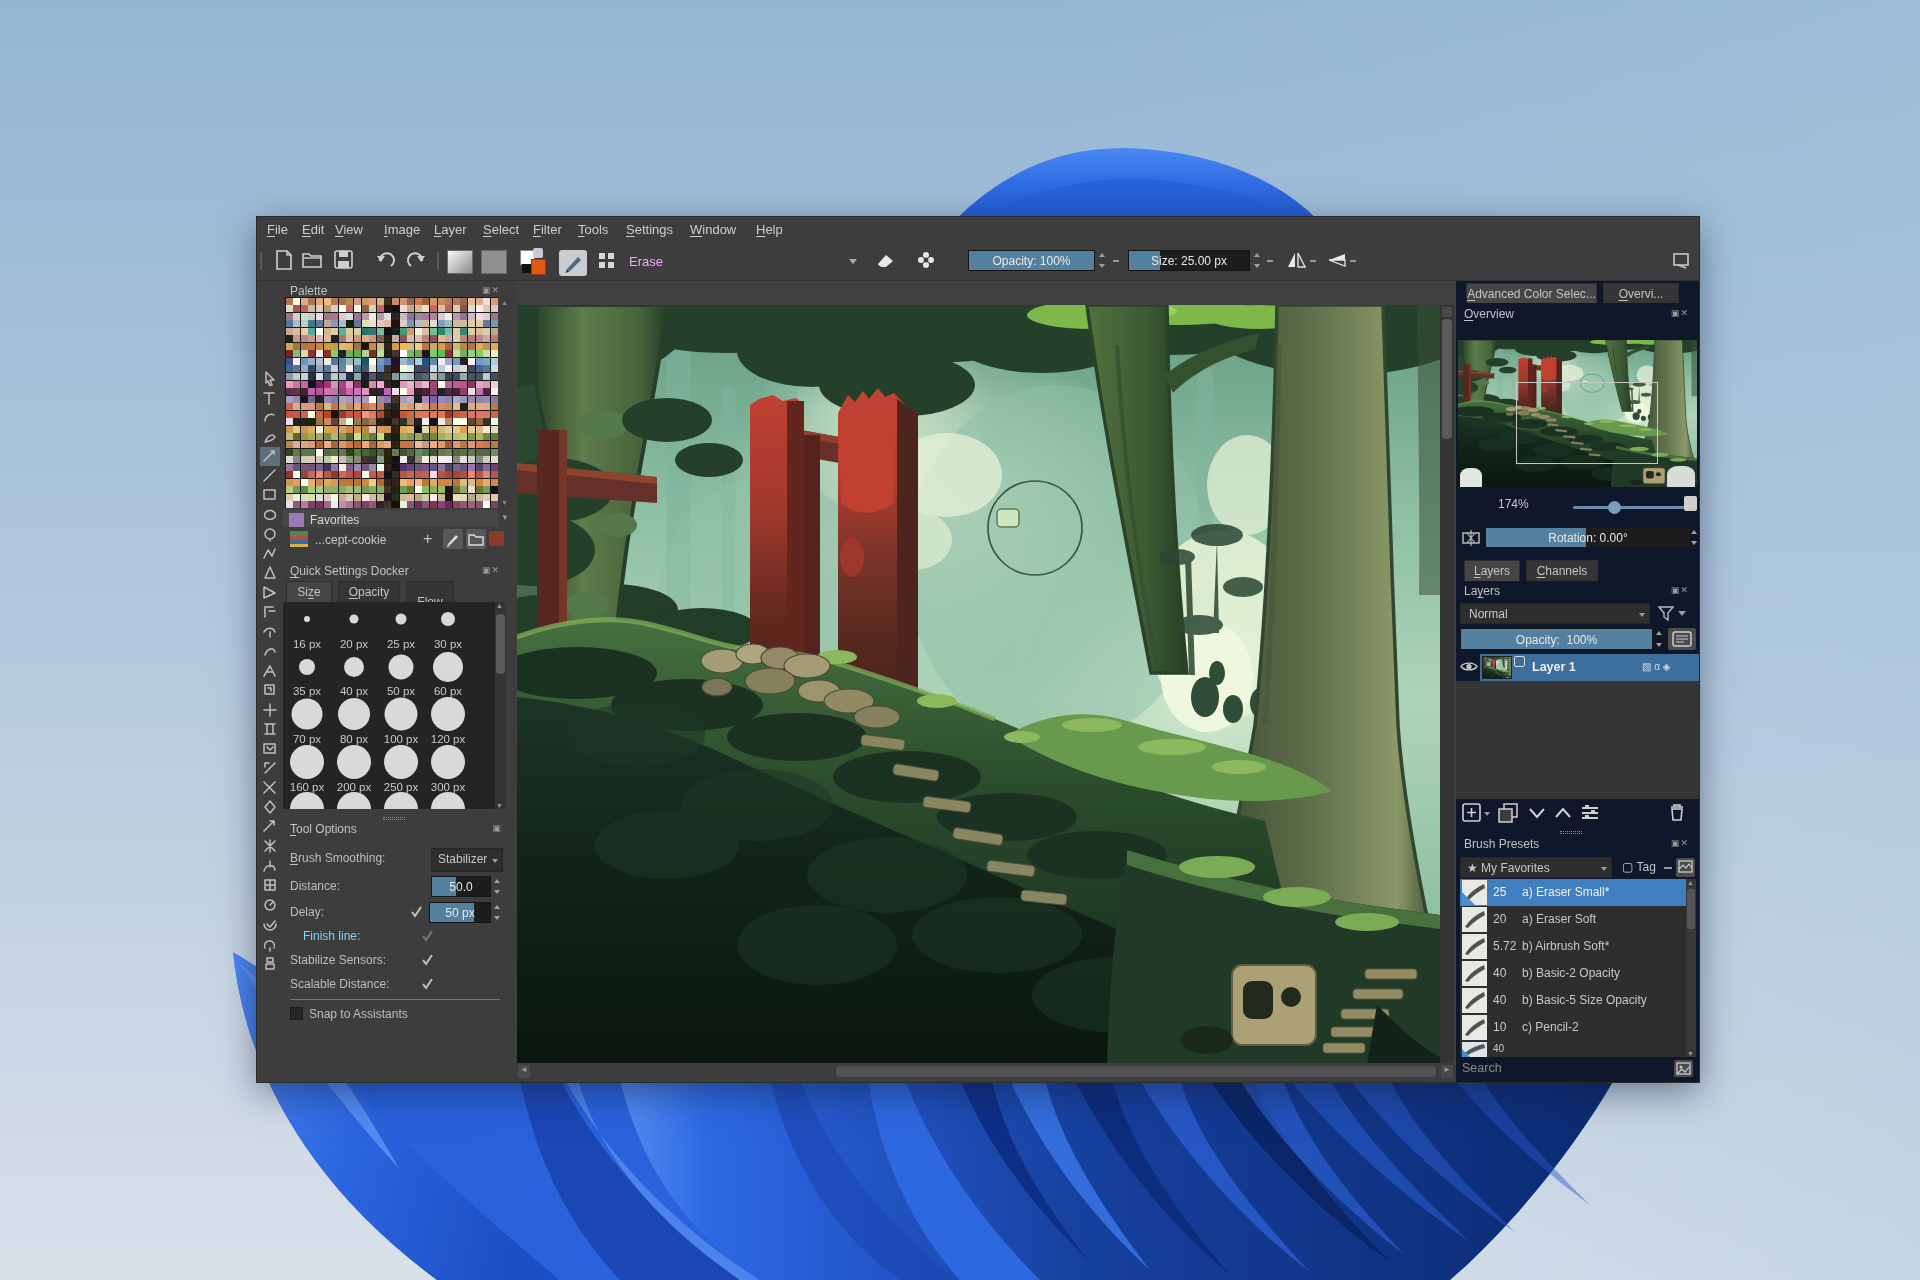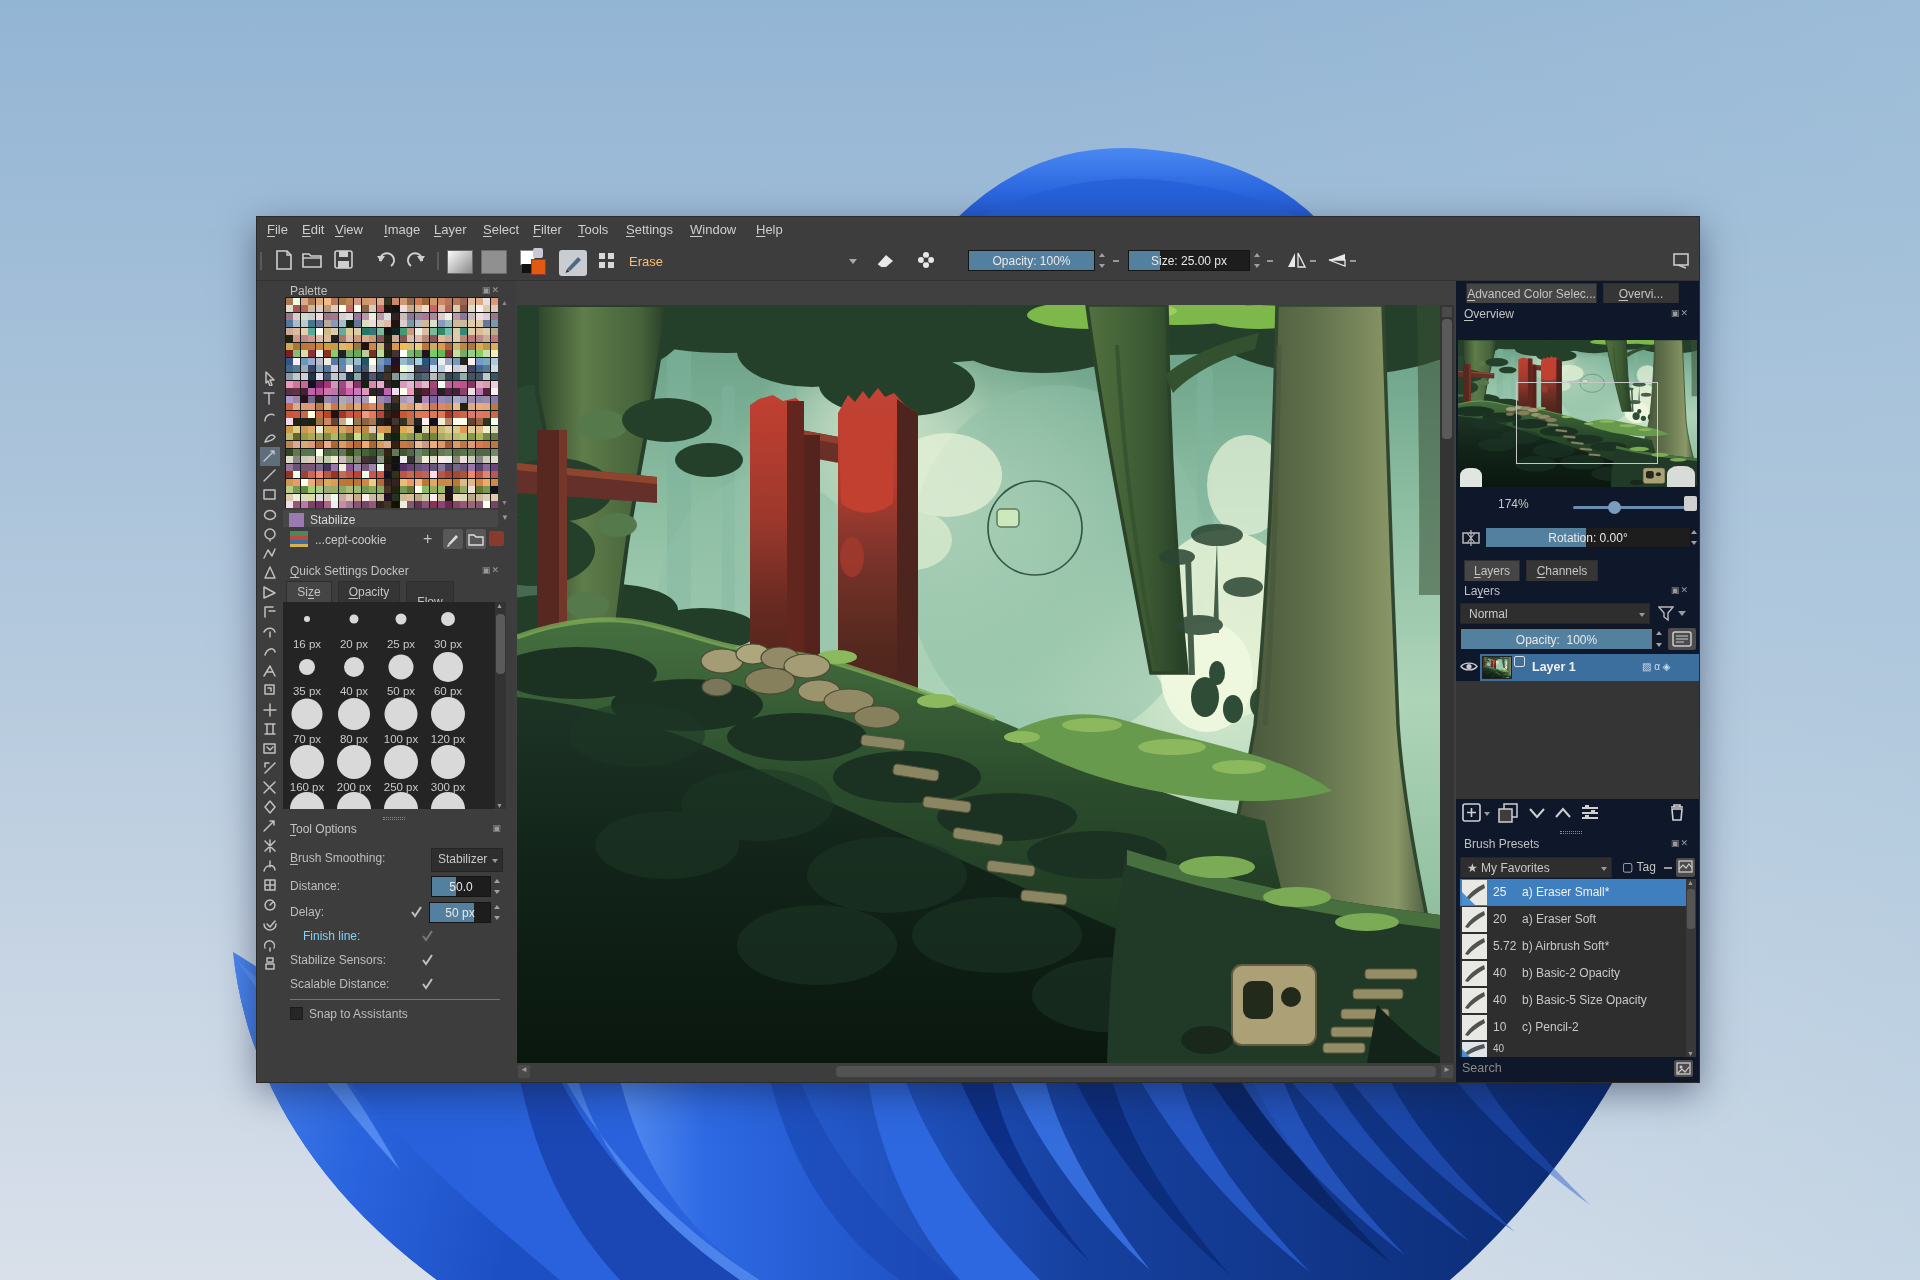--- a/index.html
+++ b/index.html
@@ -147,21 +147,21 @@
         </svg>
 </div>
 <svg class="tbtn" style="left:342px;top:10px" width="15" height="15" viewBox="0 0 15 15">
         <g fill="#d8d8d8">
           <rect x="0" y="0" width="6" height="6"></rect>
           <rect x="9" y="0" width="6" height="6"></rect>
           <rect x="0" y="9" width="6" height="6"></rect>
           <rect x="9" y="9" width="6" height="6"></rect>
         </g>
       </svg>
-<span class="tbtn" style="left:372px;top:11px;color:#fdba74;font-size:13px">Erase</span>
+<span class="tbtn" style="left:372px;top:11px;color:#f0abfc;font-size:13px">Erase</span>
 <div class="tbtn" style="left:592px;top:16px;width:0;height:0;border-left:4px solid transparent;border-right:4px solid transparent;border-top:5px solid #aaa"></div>
 <svg class="tbtn" style="left:620px;top:9px" width="18" height="16" viewBox="0 0 18 16">
         <path d="M1,12 L9,3 L16,9 L9,15 L5,15 Z" fill="#e8e8e8"></path>
         <path d="M1,12 L5,15" stroke="#e8e8e8"></path>
       </svg>
 <svg class="tbtn" style="left:660px;top:8px" width="18" height="18" viewBox="0 0 18 18">
         <g fill="#e8e8e8">
           <circle cx="9" cy="4" r="3"></circle>
           <circle cx="4" cy="9" r="3"></circle>
           <circle cx="14" cy="9" r="3"></circle>
@@ -308,21 +308,21 @@
  <span class="dkicons" style="right:8px;top:4px">▣✕</span>
  <div class="ab" style="left:2px;top:16px;width:213px;height:211px;background:#181818">
    <div class="ab" style="left:1px;top:1px;width:7px;height:7px;background:#a75;box-shadow:7px 0px #efd,15px 0px #da8,22px 0px #a75,30px 0px #da7,38px 0px #eb8,45px 0px #b75,53px 0px #a74,60px 0px #b85,68px 0px #c98,76px 0px #c96,83px 0px #d97,91px 0px #da8,98px 0px #332,106px 0px #c86,114px 0px #c97,121px 0px #964,129px 0px #c75,136px 0px #963,144px 0px #c96,152px 0px #c86,159px 0px #b75,167px 0px #b75,174px 0px #965,182px 0px #db9,190px 0px #da8,197px 0px #edd,205px 0px #d97,0px 7px #ddc,7px 7px #a55,15px 7px #b65,22px 7px #cb9,30px 7px #dcc,38px 7px #b97,45px 7px #dcb,53px 7px #ffe,60px 7px #c66,68px 7px #ffe,76px 7px #864,83px 7px #dcb,91px 7px #c66,98px 7px #211,106px 7px #111,114px 7px #edd,121px 7px #ca8,129px 7px #db9,136px 7px #edc,144px 7px #c66,152px 7px #dba,159px 7px #b65,167px 7px #dca,174px 7px #854,182px 7px #ddc,190px 7px #fee,197px 7px #dca,205px 7px #dcb,0px 15px #978,7px 15px #dcc,15px 15px #cdc,22px 15px #ccc,30px 15px #edd,38px 15px #978,45px 15px #a78,53px 15px #dcc,60px 15px #ddd,68px 15px #979,76px 15px #b9a,83px 15px #eed,91px 15px #b9a,98px 15px #ddd,106px 15px #322,114px 15px #cbb,121px 15px #879,129px 15px #989,136px 15px #a79,144px 15px #a89,152px 15px #dcc,159px 15px #eee,167px 15px #b9a,174px 15px #879,182px 15px #cbb,190px 15px #edd,197px 15px #dcd,205px 15px #978,0px 22px #579,7px 22px #abc,15px 22px #bcc,22px 22px #478,30px 22px #679,38px 22px #ba9,45px 22px #89b,53px 22px #abc,60px 22px #121,68px 22px #679,76px 22px #ddb,83px 22px #edd,91px 22px #dcb,98px 22px #dba,106px 22px #211,114px 22px #dcc,121px 22px #79a,129px 22px #bbc,136px 22px #cb9,144px 22px #ddc,152px 22px #89b,159px 22px #9bb,167px 22px #cb9,174px 22px #cb9,182px 22px #dca,190px 22px #dca,197px 22px #679,205px 22px #79a,0px 30px #ca9,7px 30px #db9,15px 30px #eca,22px 30px #5a9,30px 30px #ffe,38px 30px #cb8,45px 30px #dca,53px 30px #6a9,60px 30px #dc9,68px 30px #dca,76px 30px #276,83px 30px #377,91px 30px #7b9,98px 30px #111,106px 30px #122,114px 30px #497,121px 30px #c97,129px 30px #eed,136px 30px #dba,144px 30px #7b9,152px 30px #386,159px 30px #7ba,167px 30px #dca,174px 30px #387,182px 30px #dca,190px 30px #db9,197px 30px #dca,205px 30px #ba8,0px 37px #221,7px 37px #c98,15px 37px #b88,22px 37px #c98,30px 37px #dba,38px 37px #db9,45px 37px #222,53px 37px #a76,60px 37px #dba,68px 37px #c97,76px 37px #da8,83px 37px #c97,91px 37px #855,98px 37px #221,106px 37px #ca9,114px 37px #855,121px 37px #dba,129px 37px #dba,136px 37px #b87,144px 37px #855,152px 37px #db9,159px 37px #ca9,167px 37px #dca,174px 37px #b87,182px 37px #b77,190px 37px #b88,197px 37px #ca9,205px 37px #b77,0px 45px #ca5,7px 45px #a73,15px 45px #b73,22px 45px #b74,30px 45px #c83,38px 45px #c94,45px 45px #c94,53px 45px #db6,60px 45px #ea5,68px 45px #974,76px 45px #211,83px 45px #c84,91px 45px #cb7,98px 45px #322,106px 45px #d94,114px 45px #eb5,121px 45px #db7,129px 45px #ec8,136px 45px #b73,144px 45px #ca6,152px 45px #d95,159px 45px #a63,167px 45px #cb7,174px 45px #b84,182px 45px #a74,190px 45px #da5,197px 45px #b94,205px 45px #da5,0px 52px #722,7px 52px #8b7,15px 52px #dda,22px 52px #833,30px 52px #eee,38px 52px #832,45px 52px #8c6,53px 52px #222,60px 52px #7a6,68px 52px #6a5,76px 52px #bc9,83px 52px #732,91px 52px #bd9,98px 52px #221,106px 52px #433,114px 52px #fff,121px 52px #7b6,129px 52px #6a5,136px 52px #212,144px 52px #7c6,152px 52px #6b5,159px 52px #833,167px 52px #cd9,174px 52px #7a6,182px 52px #9c8,190px 52px #8c6,197px 52px #cda,205px 52px #eeb,0px 60px #358,7px 60px #fef,15px 60px #69b,22px 60px #9ac,30px 60px #bbc,38px 60px #eed,45px 60px #57a,53px 60px #58a,60px 60px #9bb,68px 60px #9bc,76px 60px #256,83px 60px #ffe,91px 60px #79b,98px 60px #57a,106px 60px #212,114px 60px #9bc,121px 60px #79b,129px 60px #acd,136px 60px #257,144px 60px #68a,152px 60px #eee,159px 60px #9ac,167px 60px #79b,174px 60px #222,182px 60px #fee,190px 60px #79c,197px 60px #7ab,205px 60px #acd,0px 67px #468,7px 67px #579,15px 67px #9ab,22px 67px #346,30px 67px #8ab,38px 67px #579,45px 67px #ccd,53px 67px #68a,60px 67px #fee,68px 67px #579,76px 67px #456,83px 67px #ddd,91px 67px #68b,98px 67px #333,106px 67px #311,114px 67px #efd,121px 67px #dee,129px 67px #445,136px 67px #446,144px 67px #cde,152px 67px #bcd,159px 67px #fee,167px 67px #ccd,174px 67px #ddd,182px 67px #446,190px 67px #468,197px 67px #579,205px 67px #cdd,0px 75px #89a,7px 75px #bcc,15px 75px #ccd,22px 75px #234,30px 75px #dde,38px 75px #457,45px 75px #bcc,53px 75px #abc,60px 75px #234,68px 75px #8aa,76px 75px #223,83px 75px #557,91px 75px #234,98px 75px #432,106px 75px #899,114px 75px #bcc,121px 75px #abc,129px 75px #456,136px 75px #567,144px 75px #bbb,152px 75px #899,159px 75px #345,167px 75px #356,174px 75px #9aa,182px 75px #456,190px 75px #456,197px 75px #bcc,205px 75px #356,0px 83px #e9b,7px 83px #c79,15px 83px #c69,22px 83px #112,30px 83px #726,38px 83px #a37,45px 83px #c9b,53px 83px #a48,60px 83px #d9b,68px 83px #836,76px 83px #121,83px 83px #d8a,91px 83px #eac,98px 83px #322,106px 83px #121,114px 83px #d9b,121px 83px #dbc,129px 83px #d8b,136px 83px #dbc,144px 83px #a47,152px 83px #efe,159px 83px #b69,167px 83px #c59,174px 83px #b58,182px 83px #836,190px 83px #dab,197px 83px #d9a,205px 83px #ecd,0px 90px #534,7px 90px #634,15px 90px #423,22px 90px #b6a,30px 90px #b59,38px 90px #c7a,45px 90px #b7a,53px 90px #947,60px 90px #c6a,68px 90px #c7b,76px 90px #d9b,83px 90px #322,91px 90px #323,98px 90px #b6a,106px 90px #ede,114px 90px #ffe,121px 90px #e9b,129px 90px #322,136px 90px #523,144px 90px #847,152px 90px #222,159px 90px #524,167px 90px #423,174px 90px #846,182px 90px #edd,190px 90px #b7a,197px 90px #524,205px 90px #fee,0px 98px #a9c,7px 98px #98a,15px 98px #212,22px 98px #768,30px 98px #222,38px 98px #98a,45px 98px #87a,53px 98px #aab,60px 98px #a9b,68px 98px #a9b,76px 98px #a9b,83px 98px #ffe,91px 98px #98a,98px 98px #87a,106px 98px #432,114px 98px #a9b,121px 98px #bac,129px 98px #222,136px 98px #a8b,144px 98px #769,152px 98px #98b,159px 98px #88a,167px 98px #aac,174px 98px #99b,182px 98px #98a,190px 98px #88a,197px 98px #98a,205px 98px #87a,0px 105px #c64,7px 105px #da8,15px 105px #d97,22px 105px #d97,30px 105px #b74,38px 105px #db8,45px 105px #c74,53px 105px #ca7,60px 105px #c85,68px 105px #da7,76px 105px #c74,83px 105px #d86,91px 105px #c75,98px 105px #332,106px 105px #222,114px 105px #da7,121px 105px #d96,129px 105px #eb9,136px 105px #da8,144px 105px #c75,152px 105px #d86,159px 105px #c85,167px 105px #eb8,174px 105px #221,182px 105px #da8,190px 105px #ea7,197px 105px #da8,205px 105px #b74,0px 113px #c53,7px 113px #c54,15px 113px #c64,22px 113px #ffd,30px 113px #c64,38px 113px #b42,45px 113px #211,53px 113px #a32,60px 113px #c54,68px 113px #c53,76px 113px #e98,83px 113px #e75,91px 113px #b43,98px 113px #321,106px 113px #311,114px 113px #c53,121px 113px #c64,129px 113px #d75,136px 113px #d75,144px 113px #d75,152px 113px #d75,159px 113px #a32,167px 113px #c54,174px 113px #c64,182px 113px #d76,190px 113px #d76,197px 113px #d75,205px 113px #c64,0px 120px #ede,7px 120px #221,15px 120px #222,22px 120px #221,30px 120px #974,38px 120px #c86,45px 120px #643,53px 120px #ca8,60px 120px #efe,68px 120px #975,76px 120px #864,83px 120px #a75,91px 120px #222,98px 120px #211,106px 120px #433,114px 120px #332,121px 120px #a75,129px 120px #222,136px 120px #fee,144px 120px #112,152px 120px #eed,159px 120px #b86,167px 120px #ffe,174px 120px #ffe,182px 120px #643,190px 120px #964,197px 120px #332,205px 120px #efe,0px 128px #c94,7px 128px #dc8,15px 128px #c95,22px 128px #da6,30px 128px #eed,38px 128px #ca5,45px 128px #d95,53px 128px #ca6,60px 128px #c85,68px 128px #c95,76px 128px #b84,83px 128px #dcb,91px 128px #d95,98px 128px #c95,106px 128px #321,114px 128px #da5,121px 128px #db7,129px 128px #111,136px 128px #ddb,144px 128px #c95,152px 128px #cb7,159px 128px #dc9,167px 128px #dc8,174px 128px #d95,182px 128px #dc9,190px 128px #db8,197px 128px #eec,205px 128px #ddb,0px 135px #bb7,7px 135px #662,15px 135px #994,22px 135px #aa5,30px 135px #aa6,38px 135px #884,45px 135px #ab6,53px 135px #894,60px 135px #563,68px 135px #cd8,76px 135px #894,83px 135px #773,91px 135px #cd8,98px 135px #232,106px 135px #121,114px 135px #9a5,121px 135px #895,129px 135px #9a5,136px 135px #673,144px 135px #783,152px 135px #aa6,159px 135px #bb6,167px 135px #bb7,174px 135px #bc7,182px 135px #894,190px 135px #ab5,197px 135px #784,205px 135px #674,0px 143px #b85,7px 143px #da9,15px 143px #da7,22px 143px #d97,30px 143px #a63,38px 143px #ea8,45px 143px #a63,53px 143px #d96,60px 143px #c74,68px 143px #b63,76px 143px #ea7,83px 143px #a63,91px 143px #d95,98px 143px #da8,106px 143px #321,114px 143px #c74,121px 143px #b74,129px 143px #eb9,136px 143px #c98,144px 143px #ea7,152px 143px #d96,159px 143px #a53,167px 143px #d96,174px 143px #b74,182px 143px #d97,190px 143px #d75,197px 143px #c74,205px 143px #b74,0px 151px #342,7px 151px #674,15px 151px #574,22px 151px #575,30px 151px #ffe,38px 151px #564,45px 151px #574,53px 151px #675,60px 151px #341,68px 151px #574,76px 151px #463,83px 151px #352,91px 151px #564,98px 151px #321,106px 151px #675,114px 151px #453,121px 151px #564,129px 151px #686,136px 151px #574,144px 151px #453,152px 151px #675,159px 151px #685,167px 151px #564,174px 151px #574,182px 151px #675,190px 151px #564,197px 151px #564,205px 151px #786,0px 158px #ddc,7px 158px #888,15px 158px #ccb,22px 158px #dcb,30px 158px #ccb,38px 158px #bca,45px 158px #eec,53px 158px #cbb,60px 158px #897,68px 158px #887,76px 158px #433,83px 158px #333,91px 158px #898,98px 158px #221,106px 158px #111,114px 158px #eee,121px 158px #333,129px 158px #887,136px 158px #eed,144px 158px #ddc,152px 158px #fee,159px 158px #eee,167px 158px #887,174px 158px #edd,182px 158px #ccb,190px 158px #888,197px 158px #ccb,205px 158px #ddc,0px 166px #979,7px 166px #657,15px 166px #757,22px 166px #757,30px 166px #768,38px 166px #435,45px 166px #97a,53px 166px #eed,60px 166px #858,68px 166px #98a,76px 166px #757,83px 166px #98a,91px 166px #efe,98px 166px #322,106px 166px #111,114px 166px #536,121px 166px #647,129px 166px #657,136px 166px #758,144px 166px #657,152px 166px #879,159px 166px #546,167px 166px #768,174px 166px #657,182px 166px #97a,190px 166px #546,197px 166px #869,205px 166px #647,0px 173px #932,7px 173px #efe,15px 173px #943,22px 173px #c65,30px 173px #e87,38px 173px #b54,45px 173px #932,53px 173px #c65,60px 173px #b54,68px 173px #b43,76px 173px #efe,83px 173px #c54,91px 173px #c54,98px 173px #112,106px 173px #331,114px 173px #b54,121px 173px #c64,129px 173px #c54,136px 173px #b65,144px 173px #fde,152px 173px #b54,159px 173px #a43,167px 173px #a43,174px 173px #a53,182px 173px #e86,190px 173px #b54,197px 173px #d86,205px 173px #b55,0px 181px #c95,7px 181px #e96,15px 181px #ffe,22px 181px #ea7,30px 181px #c85,38px 181px #da5,45px 181px #d95,53px 181px #b73,60px 181px #b73,68px 181px #b73,76px 181px #c84,83px 181px #ec8,91px 181px #b63,98px 181px #322,106px 181px #322,114px 181px #eb7,121px 181px #e96,129px 181px #eb8,136px 181px #b73,144px 181px #da6,152px 181px #c84,159px 181px #c84,167px 181px #b73,174px 181px #db8,182px 181px #db8,190px 181px #c84,197px 181px #ea6,205px 181px #c84,0px 188px #bc8,7px 188px #795,15px 188px #684,22px 188px #ac7,30px 188px #ac8,38px 188px #9a7,45px 188px #9a6,53px 188px #8a6,60px 188px #ab7,68px 188px #9b7,76px 188px #795,83px 188px #8a5,91px 188px #8a6,98px 188px #432,106px 188px #221,114px 188px #795,121px 188px #673,129px 188px #ffe,136px 188px #8b6,144px 188px #9a5,152px 188px #9b6,159px 188px #212,167px 188px #673,174px 188px #9a6,182px 188px #edd,190px 188px #673,197px 188px #795,205px 188px #112,0px 196px #dca,7px 196px #eed,15px 196px #ddb,22px 196px #dda,30px 196px #ddd,38px 196px #dcb,45px 196px #efe,53px 196px #ca9,60px 196px #dcb,68px 196px #ca8,76px 196px #fee,83px 196px #cba,91px 196px #cb9,98px 196px #212,106px 196px #232,114px 196px #cb9,121px 196px #db9,129px 196px #ba8,136px 196px #cca,144px 196px #fee,152px 196px #cb9,159px 196px #211,167px 196px #edb,174px 196px #ddb,182px 196px #ba8,190px 196px #cb9,197px 196px #dcb,205px 196px #dca,0px 203px #ede,7px 203px #957,15px 203px #b7a,22px 203px #746,30px 203px #736,38px 203px #a68,45px 203px #eee,53px 203px #c8a,60px 203px #a79,68px 203px #857,76px 203px #746,83px 203px #957,91px 203px #322,98px 203px #432,106px 203px #110,114px 203px #eed,121px 203px #857,129px 203px #635,136px 203px #857,144px 203px #835,152px 203px #847,159px 203px #725,167px 203px #846,174px 203px #957,182px 203px #967,190px 203px #857,197px 203px #ffe,205px 203px #746"></div>
  </div>
  <div class="ab" style="left:217px;top:16px;width:8px;height:211px;background:#3d3d3d;color:#888;font-size:7px">
         <span class="ab" style="top:2px;left:1px">▲</span>
         <span class="ab" style="bottom:2px;left:1px">▼</span>
       </div>
  <div class="ab" style="left:0px;top:229px;width:215px;height:22px;background:#474747">
    <div class="ab" style="left:6px;top:3px;width:15px;height:15px;background:#9a7ab0"></div>
-   <span class="ab" style="left:27px;top:3px;color:#d8d8d8">Stabilize</span>
+   <span class="ab" style="left:27px;top:3px;color:#d8d8d8">Favorites</span>
  </div>
  <span class="ab" style="left:218px;top:232px;color:#999;font-size:8px">▼</span>
 </div>
 <div class="ab" style="left:26px;top:310px;width:225px;height:30px;background:#3d3d3d">
   <svg class="ab" style="left:7px;top:4px" width="18" height="16" viewBox="0 0 18 16">
         <rect width="18" height="16" fill="#d8d8d8"></rect>
         <rect y="0" width="18" height="5" fill="#4a8a5a"></rect>
         <rect y="5" width="18" height="4" fill="#c04838"></rect>
         <rect y="9" width="18" height="4" fill="#3a6aa0"></rect>
         <rect x="0" y="13" width="18" height="3" fill="#d8b050"></rect>

